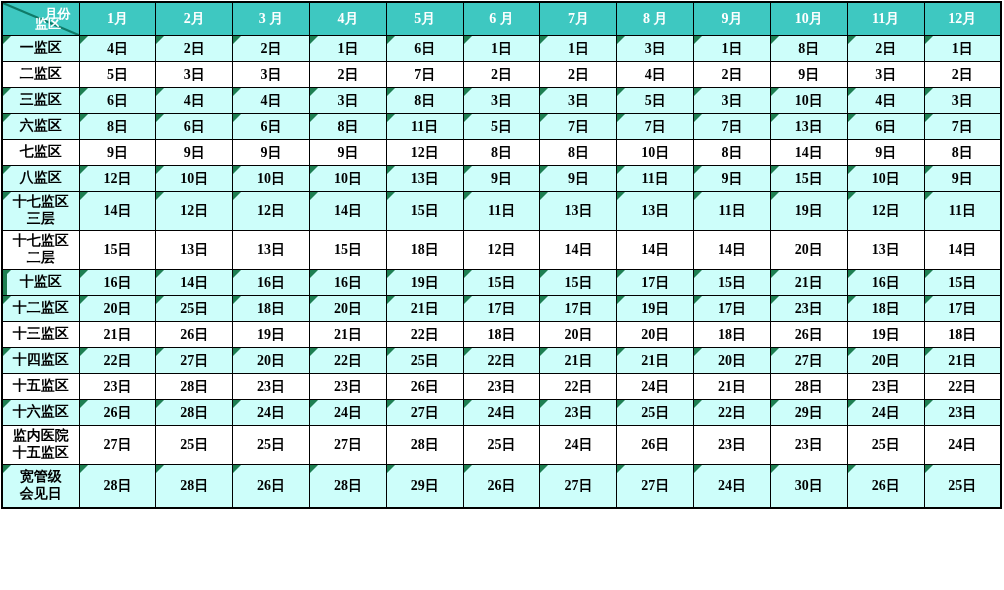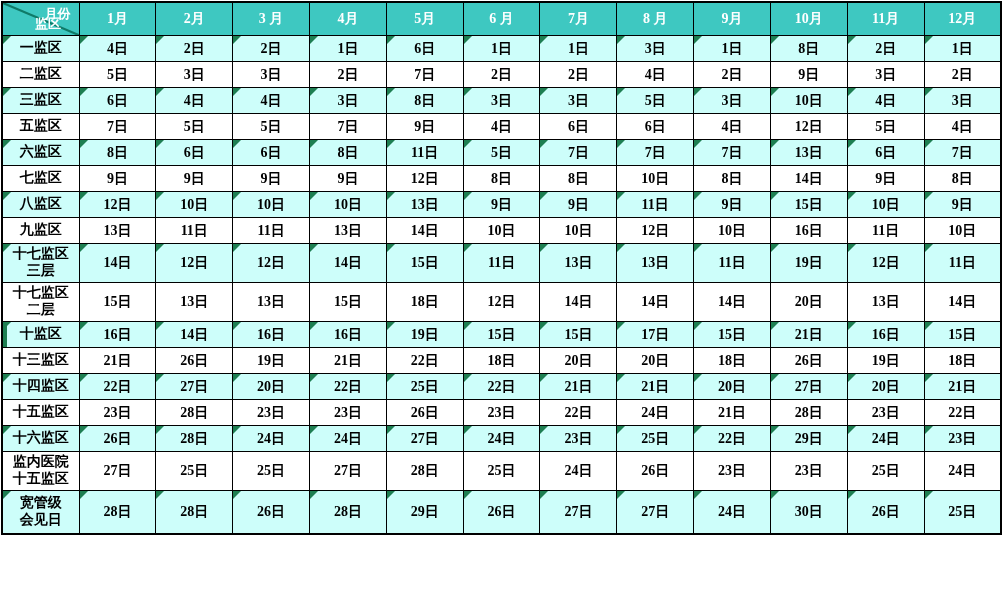--- a/index.html
+++ b/index.html
@@ -123,35 +123,20 @@
           <td class="val tri">3日</td>
           <td class="val tri">8日</td>
           <td class="val tri">3日</td>
           <td class="val tri">3日</td>
           <td class="val tri">5日</td>
           <td class="val tri">3日</td>
           <td class="val tri">10日</td>
           <td class="val tri">4日</td>
           <td class="val tri">3日</td>
         </tr>
-        <tr class="h-r plain">
-          <td class="label">五监区</td>
-          <td class="val">7日</td>
-          <td class="val">5日</td>
-          <td class="val">5日</td>
-          <td class="val">7日</td>
-          <td class="val">9日</td>
-          <td class="val">4日</td>
-          <td class="val">6日</td>
-          <td class="val">6日</td>
-          <td class="val">4日</td>
-          <td class="val">12日</td>
-          <td class="val">5日</td>
-          <td class="val">4日</td>
-        </tr>
         <tr class="h-r shaded">
           <td class="label tri">六监区</td>
           <td class="val tri">8日</td>
           <td class="val tri">6日</td>
           <td class="val tri">6日</td>
           <td class="val tri">8日</td>
           <td class="val tri">11日</td>
           <td class="val tri">5日</td>
           <td class="val tri">7日</td>
           <td class="val tri">7日</td>
@@ -182,35 +167,20 @@
           <td class="val tri">10日</td>
           <td class="val tri">10日</td>
           <td class="val tri">13日</td>
           <td class="val tri">9日</td>
           <td class="val tri">9日</td>
           <td class="val tri">11日</td>
           <td class="val tri">9日</td>
           <td class="val tri">15日</td>
           <td class="val tri">10日</td>
           <td class="val tri">9日</td>
-        </tr>
-        <tr class="h-r plain">
-          <td class="label">九监区</td>
-          <td class="val">13日</td>
-          <td class="val">11日</td>
-          <td class="val">11日</td>
-          <td class="val">13日</td>
-          <td class="val">14日</td>
-          <td class="val">10日</td>
-          <td class="val">10日</td>
-          <td class="val">12日</td>
-          <td class="val">10日</td>
-          <td class="val">16日</td>
-          <td class="val">11日</td>
-          <td class="val">10日</td>
         </tr>
         <tr class="h-t shaded">
           <td class="label tri">十七监区
 三层</td>
           <td class="val tri">14日</td>
           <td class="val tri">12日</td>
           <td class="val tri">12日</td>
           <td class="val tri">14日</td>
           <td class="val tri">15日</td>
           <td class="val tri">11日</td>
@@ -244,20 +214,35 @@
           <td class="val tri">16日</td>
           <td class="val tri">16日</td>
           <td class="val tri">19日</td>
           <td class="val tri">15日</td>
           <td class="val tri">15日</td>
           <td class="val tri">17日</td>
           <td class="val tri">15日</td>
           <td class="val tri">21日</td>
           <td class="val tri">16日</td>
           <td class="val tri">15日</td>
+        </tr>
+        <tr class="h-r shaded">
+          <td class="label tri">十二监区</td>
+          <td class="val tri">20日</td>
+          <td class="val tri">25日</td>
+          <td class="val tri">18日</td>
+          <td class="val tri">20日</td>
+          <td class="val tri">21日</td>
+          <td class="val tri">17日</td>
+          <td class="val tri">17日</td>
+          <td class="val tri">19日</td>
+          <td class="val tri">17日</td>
+          <td class="val tri">23日</td>
+          <td class="val tri">18日</td>
+          <td class="val tri">17日</td>
         </tr>
         <tr class="h-r plain">
           <td class="label">十三监区</td>
           <td class="val">21日</td>
           <td class="val">26日</td>
           <td class="val">19日</td>
           <td class="val">21日</td>
           <td class="val">22日</td>
           <td class="val">18日</td>
           <td class="val">20日</td>

